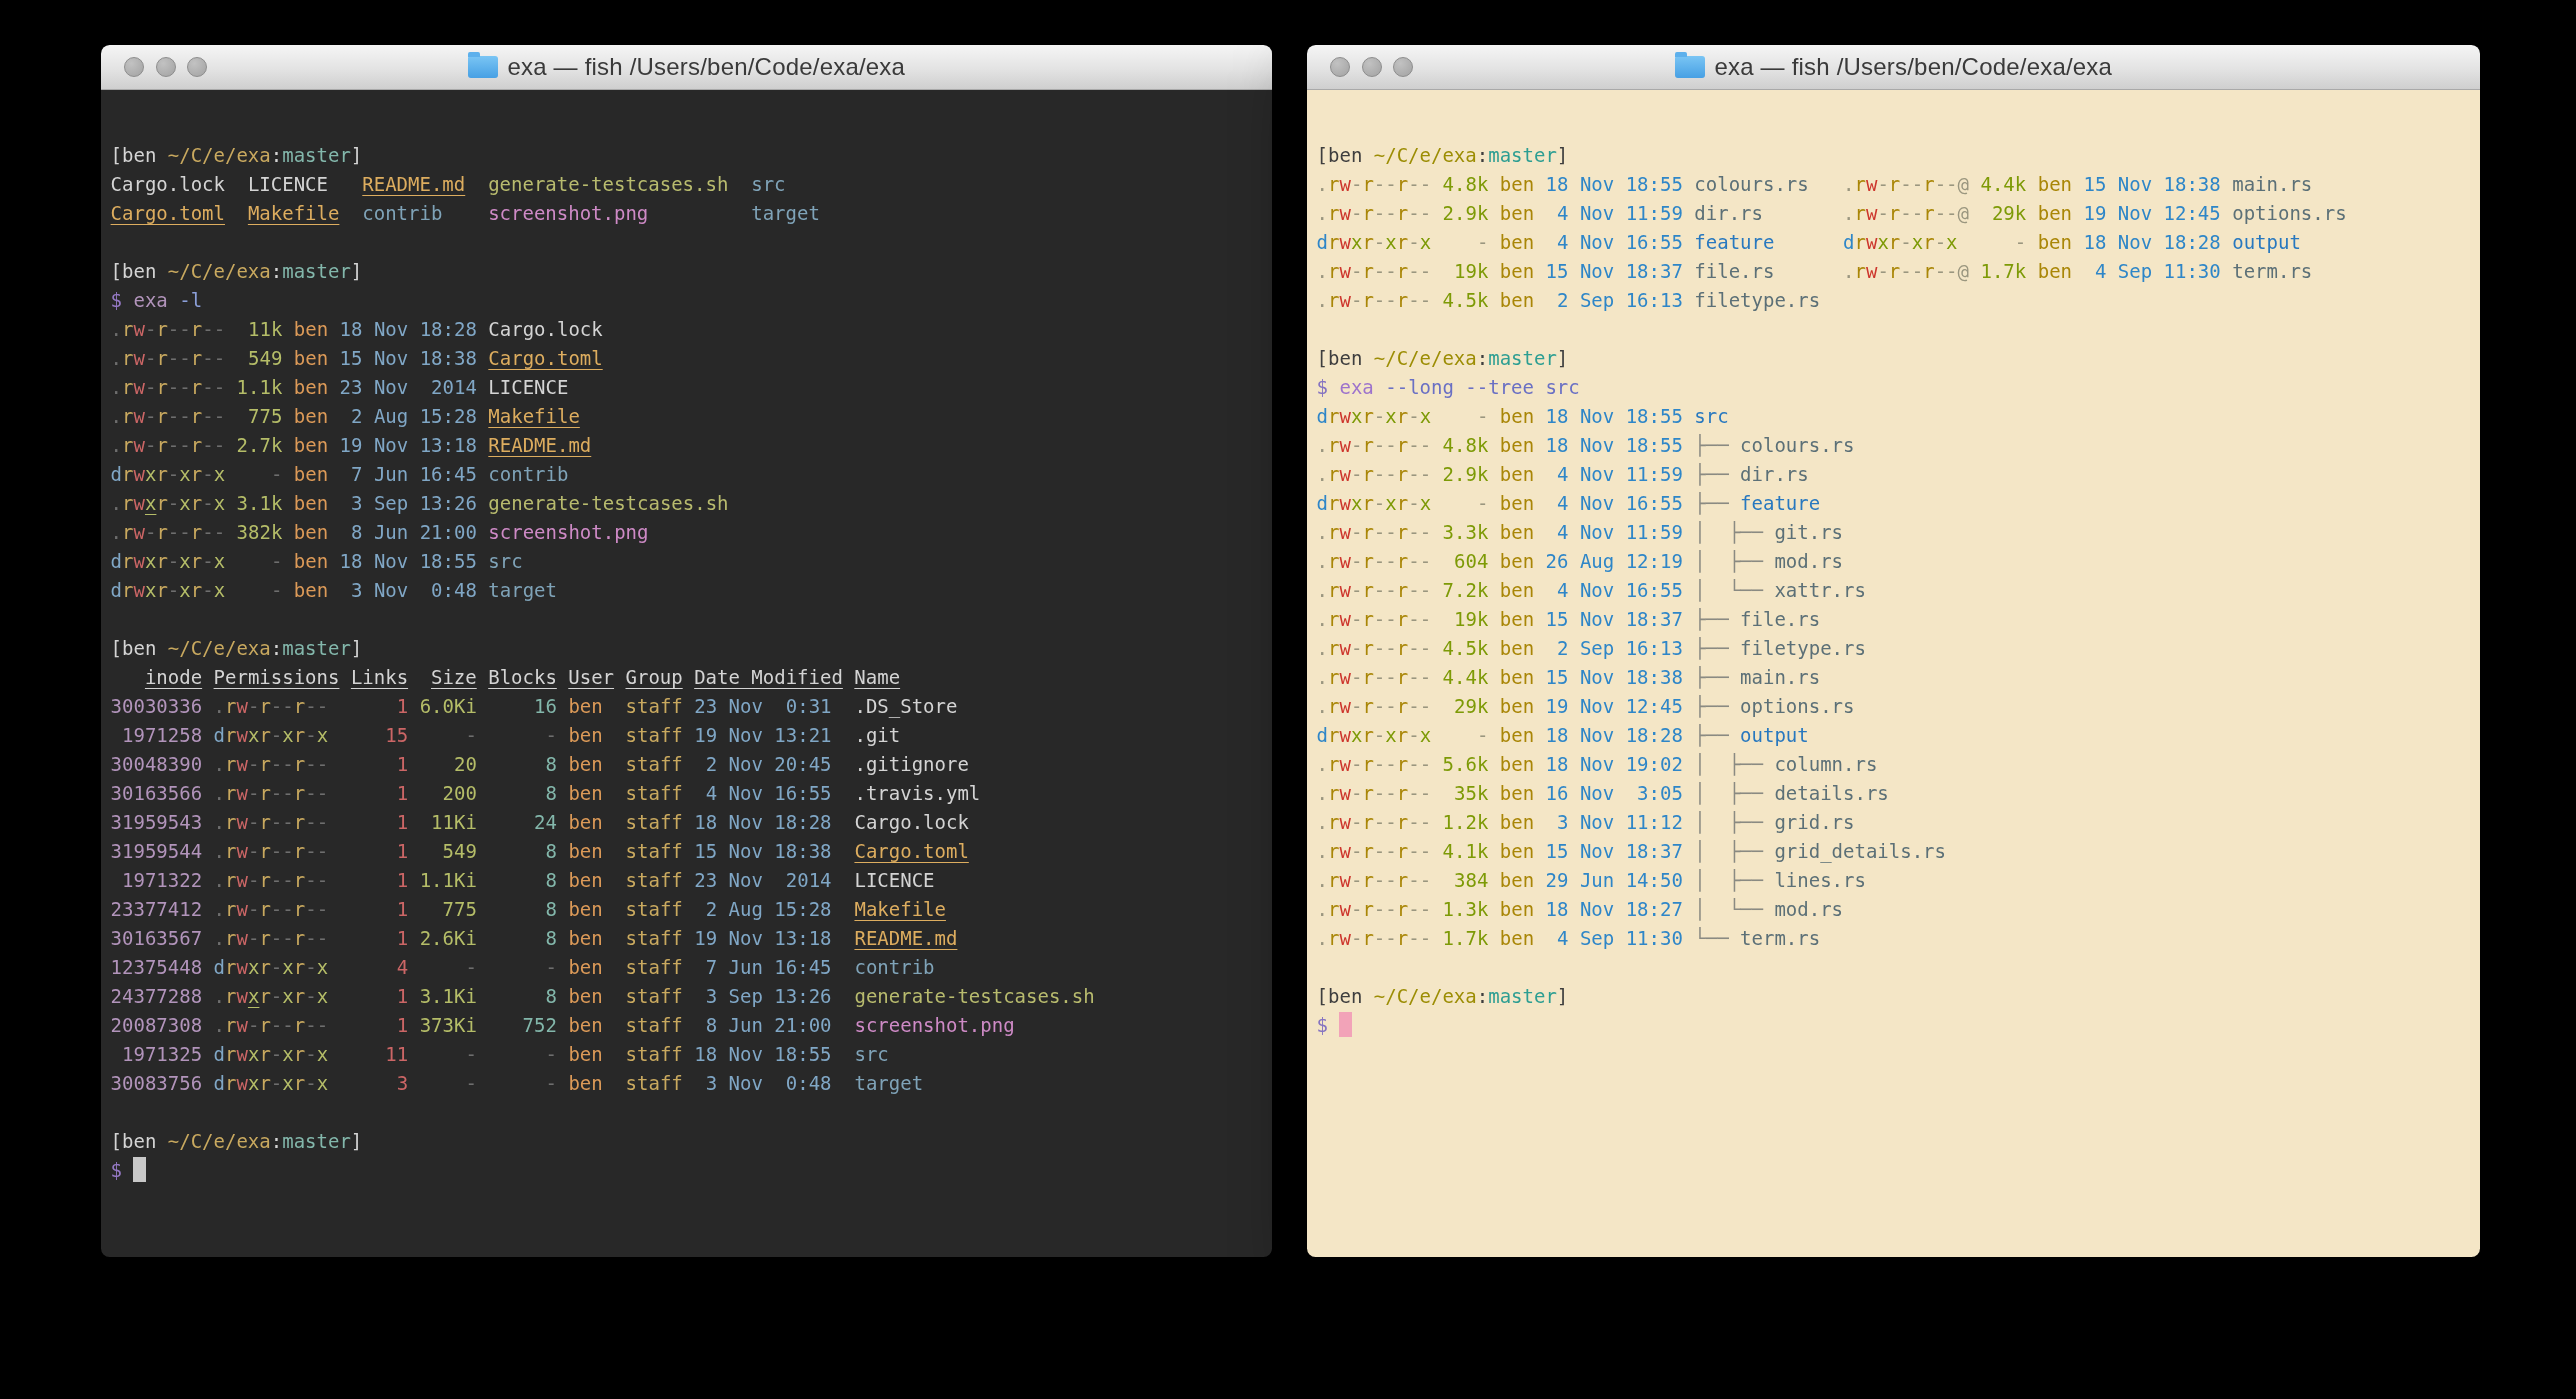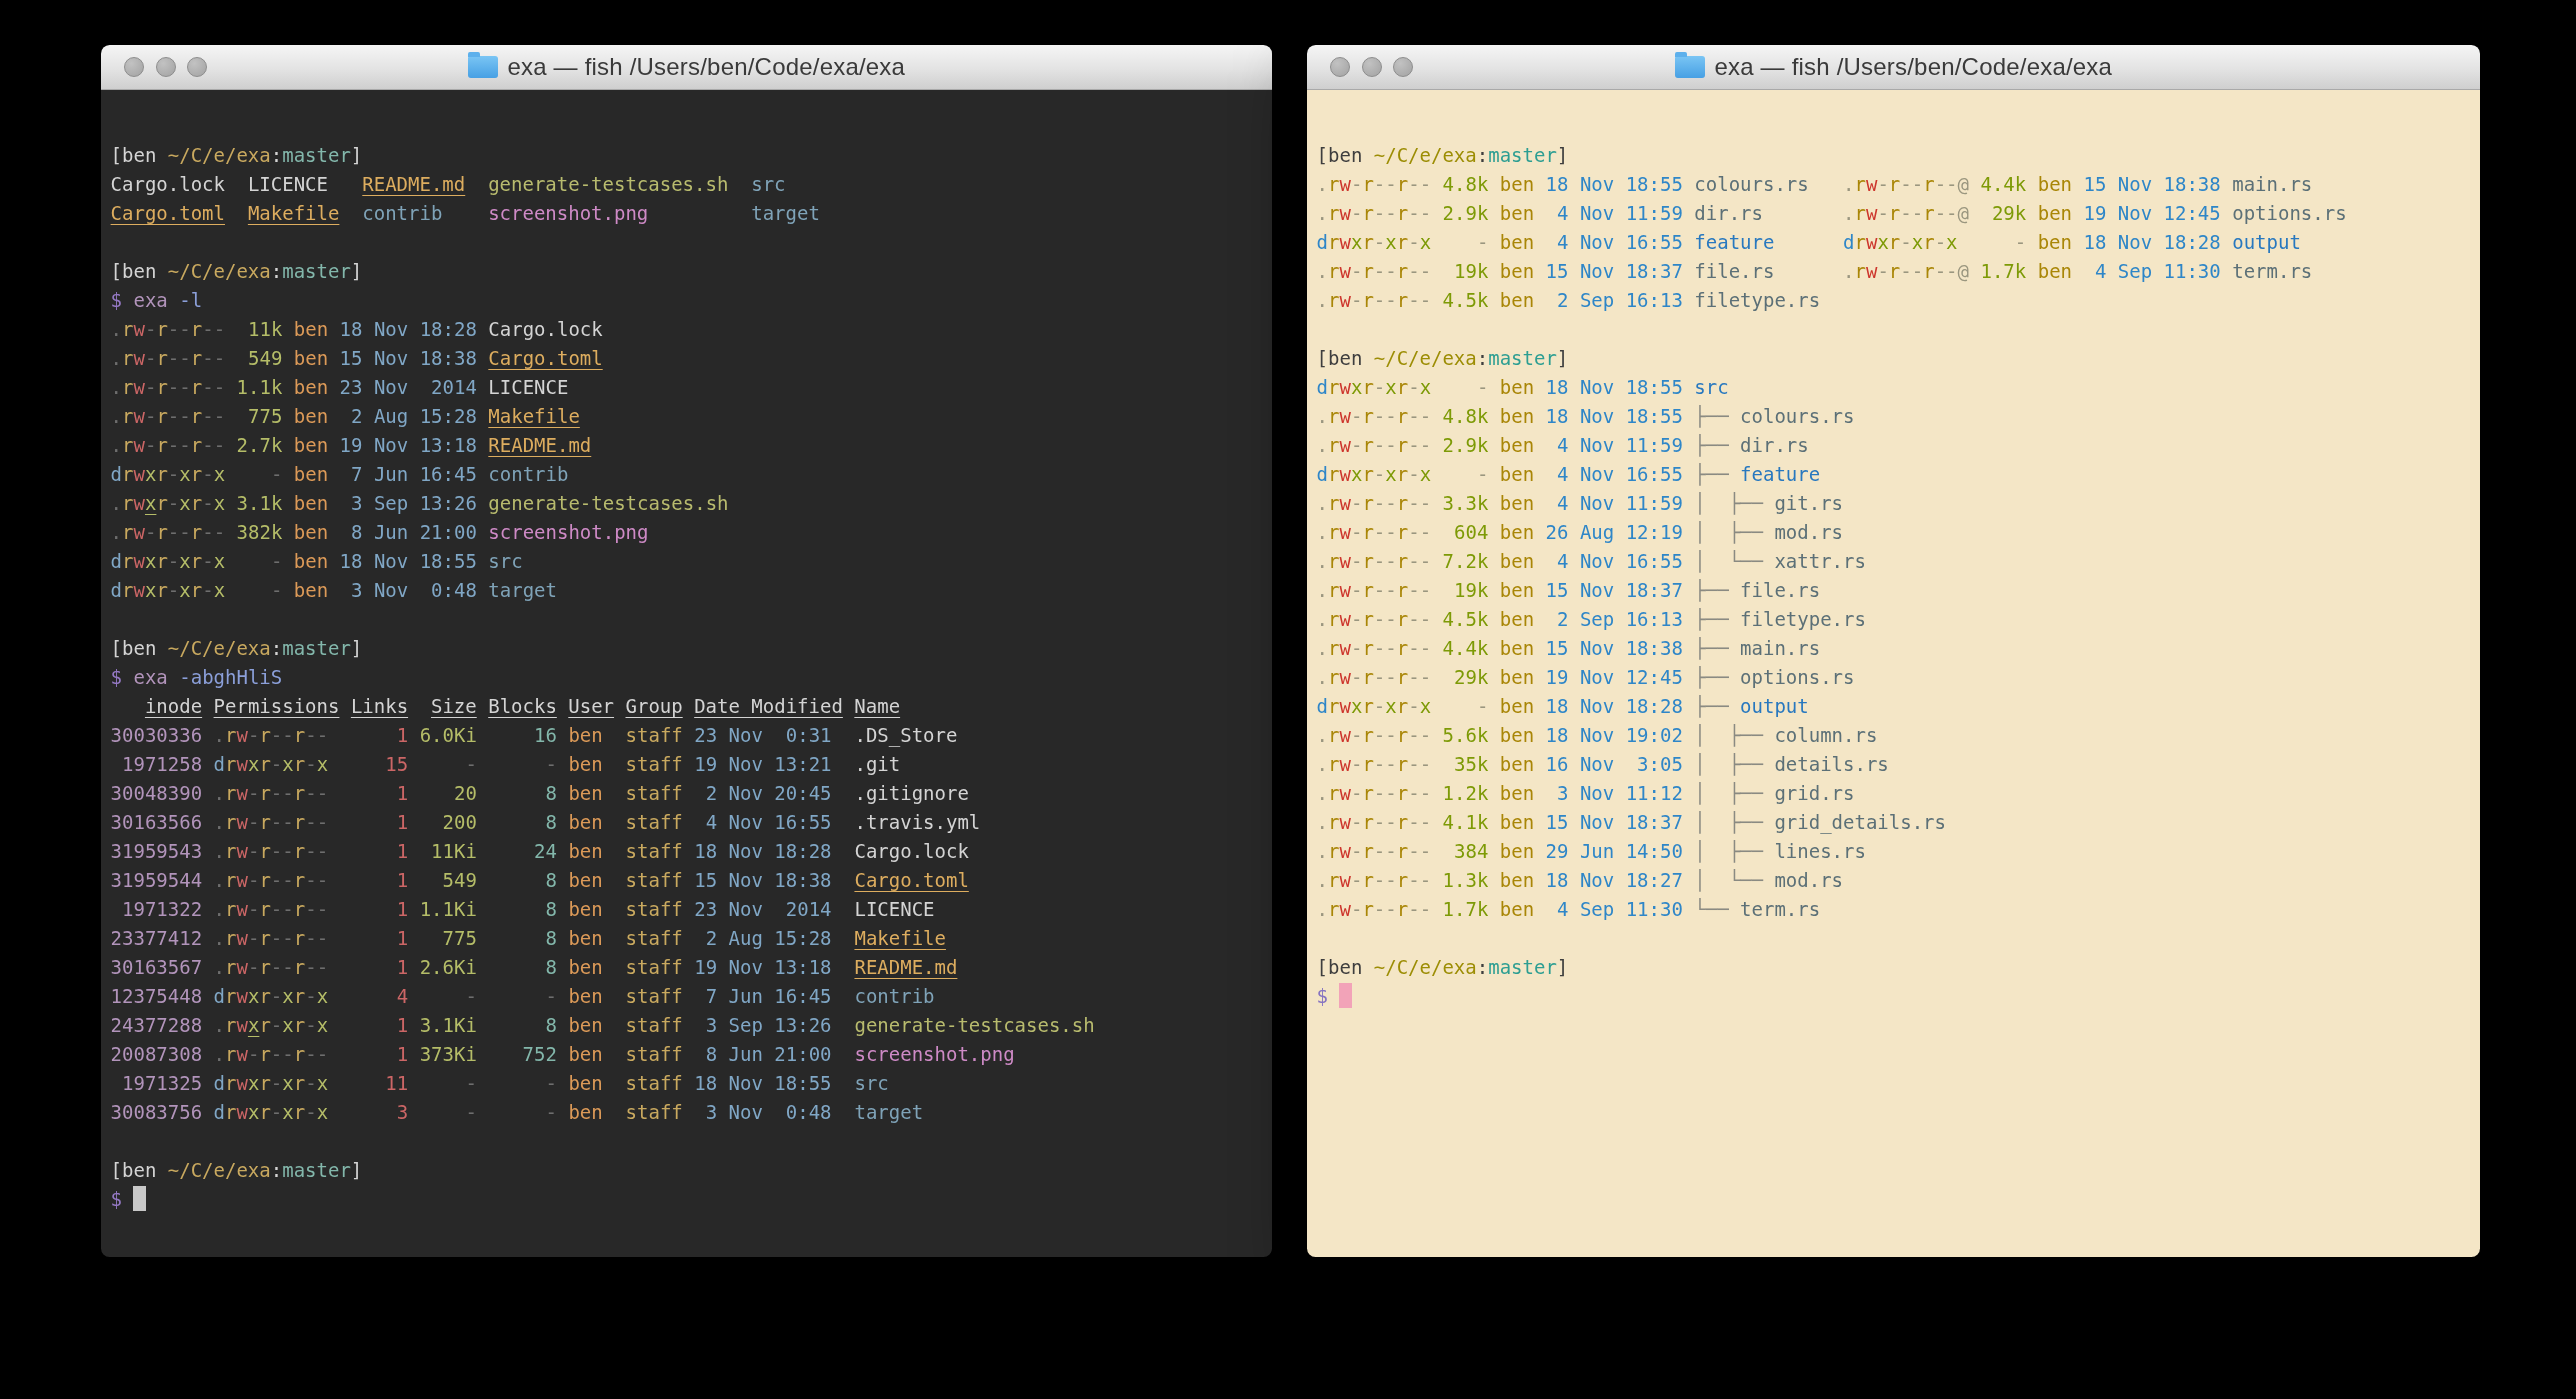--- a/index.html
+++ b/index.html
@@ -91,21 +91,20 @@
       <div class="tline"><span style="color: rgb(110, 110, 110);">.</span><span style="color: rgb(201, 169, 95);">r</span><span style="color: rgb(204, 102, 102);">w</span><span style="color: rgb(110, 110, 110);">-</span><span style="color: rgb(201, 169, 95);">r</span><span style="color: rgb(110, 110, 110);">-</span><span style="color: rgb(110, 110, 110);">-</span><span style="color: rgb(201, 169, 95);">r</span><span style="color: rgb(110, 110, 110);">-</span><span style="color: rgb(110, 110, 110);">-</span><span style="color: rgb(212, 212, 212);"> </span><span style="color: rgb(181, 189, 104);">1.1k</span><span style="color: rgb(212, 212, 212);"> </span><span style="color: rgb(220, 154, 88);">ben</span><span style="color: rgb(212, 212, 212);"> </span><span style="color: rgb(128, 167, 198);">23 Nov  2014</span><span style="color: rgb(212, 212, 212);"> </span><span style="color: rgb(212, 212, 212);">LICENCE</span></div>
       <div class="tline"><span style="color: rgb(110, 110, 110);">.</span><span style="color: rgb(201, 169, 95);">r</span><span style="color: rgb(204, 102, 102);">w</span><span style="color: rgb(110, 110, 110);">-</span><span style="color: rgb(201, 169, 95);">r</span><span style="color: rgb(110, 110, 110);">-</span><span style="color: rgb(110, 110, 110);">-</span><span style="color: rgb(201, 169, 95);">r</span><span style="color: rgb(110, 110, 110);">-</span><span style="color: rgb(110, 110, 110);">-</span><span style="color: rgb(212, 212, 212);"> </span><span style="color: rgb(181, 189, 104);"> 775</span><span style="color: rgb(212, 212, 212);"> </span><span style="color: rgb(220, 154, 88);">ben</span><span style="color: rgb(212, 212, 212);"> </span><span style="color: rgb(128, 167, 198);"> 2 Aug 15:28</span><span style="color: rgb(212, 212, 212);"> </span><span style="color: rgb(221, 173, 95); text-decoration: underline;">Makefile</span></div>
       <div class="tline"><span style="color: rgb(110, 110, 110);">.</span><span style="color: rgb(201, 169, 95);">r</span><span style="color: rgb(204, 102, 102);">w</span><span style="color: rgb(110, 110, 110);">-</span><span style="color: rgb(201, 169, 95);">r</span><span style="color: rgb(110, 110, 110);">-</span><span style="color: rgb(110, 110, 110);">-</span><span style="color: rgb(201, 169, 95);">r</span><span style="color: rgb(110, 110, 110);">-</span><span style="color: rgb(110, 110, 110);">-</span><span style="color: rgb(212, 212, 212);"> </span><span style="color: rgb(181, 189, 104);">2.7k</span><span style="color: rgb(212, 212, 212);"> </span><span style="color: rgb(220, 154, 88);">ben</span><span style="color: rgb(212, 212, 212);"> </span><span style="color: rgb(128, 167, 198);">19 Nov 13:18</span><span style="color: rgb(212, 212, 212);"> </span><span style="color: rgb(221, 173, 95); text-decoration: underline;">README.md</span></div>
       <div class="tline"><span style="color: rgb(128, 167, 198);">d</span><span style="color: rgb(201, 169, 95);">r</span><span style="color: rgb(204, 102, 102);">w</span><span style="color: rgb(181, 189, 104);">x</span><span style="color: rgb(201, 169, 95);">r</span><span style="color: rgb(110, 110, 110);">-</span><span style="color: rgb(181, 189, 104);">x</span><span style="color: rgb(201, 169, 95);">r</span><span style="color: rgb(110, 110, 110);">-</span><span style="color: rgb(181, 189, 104);">x</span><span style="color: rgb(212, 212, 212);"> </span><span style="color: rgb(110, 110, 110);">   -</span><span style="color: rgb(212, 212, 212);"> </span><span style="color: rgb(220, 154, 88);">ben</span><span style="color: rgb(212, 212, 212);"> </span><span style="color: rgb(128, 167, 198);"> 7 Jun 16:45</span><span style="color: rgb(212, 212, 212);"> </span><span style="color: rgb(127, 163, 184);">contrib</span></div>
       <div class="tline"><span style="color: rgb(110, 110, 110);">.</span><span style="color: rgb(201, 169, 95);">r</span><span style="color: rgb(204, 102, 102);">w</span><span style="color: rgb(181, 189, 104); text-decoration: underline;">x</span><span style="color: rgb(201, 169, 95);">r</span><span style="color: rgb(110, 110, 110);">-</span><span style="color: rgb(181, 189, 104);">x</span><span style="color: rgb(201, 169, 95);">r</span><span style="color: rgb(110, 110, 110);">-</span><span style="color: rgb(181, 189, 104);">x</span><span style="color: rgb(212, 212, 212);"> </span><span style="color: rgb(181, 189, 104);">3.1k</span><span style="color: rgb(212, 212, 212);"> </span><span style="color: rgb(220, 154, 88);">ben</span><span style="color: rgb(212, 212, 212);"> </span><span style="color: rgb(128, 167, 198);"> 3 Sep 13:26</span><span style="color: rgb(212, 212, 212);"> </span><span style="color: rgb(184, 187, 110);">generate-testcases.sh</span></div>
       <div class="tline"><span style="color: rgb(110, 110, 110);">.</span><span style="color: rgb(201, 169, 95);">r</span><span style="color: rgb(204, 102, 102);">w</span><span style="color: rgb(110, 110, 110);">-</span><span style="color: rgb(201, 169, 95);">r</span><span style="color: rgb(110, 110, 110);">-</span><span style="color: rgb(110, 110, 110);">-</span><span style="color: rgb(201, 169, 95);">r</span><span style="color: rgb(110, 110, 110);">-</span><span style="color: rgb(110, 110, 110);">-</span><span style="color: rgb(212, 212, 212);"> </span><span style="color: rgb(181, 189, 104);">382k</span><span style="color: rgb(212, 212, 212);"> </span><span style="color: rgb(220, 154, 88);">ben</span><span style="color: rgb(212, 212, 212);"> </span><span style="color: rgb(128, 167, 198);"> 8 Jun 21:00</span><span style="color: rgb(212, 212, 212);"> </span><span style="color: rgb(206, 138, 198);">screenshot.png</span></div>
       <div class="tline"><span style="color: rgb(128, 167, 198);">d</span><span style="color: rgb(201, 169, 95);">r</span><span style="color: rgb(204, 102, 102);">w</span><span style="color: rgb(181, 189, 104);">x</span><span style="color: rgb(201, 169, 95);">r</span><span style="color: rgb(110, 110, 110);">-</span><span style="color: rgb(181, 189, 104);">x</span><span style="color: rgb(201, 169, 95);">r</span><span style="color: rgb(110, 110, 110);">-</span><span style="color: rgb(181, 189, 104);">x</span><span style="color: rgb(212, 212, 212);"> </span><span style="color: rgb(110, 110, 110);">   -</span><span style="color: rgb(212, 212, 212);"> </span><span style="color: rgb(220, 154, 88);">ben</span><span style="color: rgb(212, 212, 212);"> </span><span style="color: rgb(128, 167, 198);">18 Nov 18:55</span><span style="color: rgb(212, 212, 212);"> </span><span style="color: rgb(127, 163, 184);">src</span></div>
       <div class="tline"><span style="color: rgb(128, 167, 198);">d</span><span style="color: rgb(201, 169, 95);">r</span><span style="color: rgb(204, 102, 102);">w</span><span style="color: rgb(181, 189, 104);">x</span><span style="color: rgb(201, 169, 95);">r</span><span style="color: rgb(110, 110, 110);">-</span><span style="color: rgb(181, 189, 104);">x</span><span style="color: rgb(201, 169, 95);">r</span><span style="color: rgb(110, 110, 110);">-</span><span style="color: rgb(181, 189, 104);">x</span><span style="color: rgb(212, 212, 212);"> </span><span style="color: rgb(110, 110, 110);">   -</span><span style="color: rgb(212, 212, 212);"> </span><span style="color: rgb(220, 154, 88);">ben</span><span style="color: rgb(212, 212, 212);"> </span><span style="color: rgb(128, 167, 198);"> 3 Nov  0:48</span><span style="color: rgb(212, 212, 212);"> </span><span style="color: rgb(127, 163, 184);">target</span></div>
       <div class="tline"><span style="color: rgb(212, 212, 212);"> </span></div>
       <div class="tline"><span style="color: rgb(212, 212, 212);">[ben </span><span style="color: rgb(201, 169, 95);">~/C/e/exa</span><span style="color: rgb(212, 212, 212);">:</span><span style="color: rgb(131, 183, 171);">master</span><span style="color: rgb(212, 212, 212);">]</span></div>
-      <div class="tline"><span style="color: rgb(149, 121, 197);">$ </span><span style="color: rgb(178, 148, 187);">exa</span><span style="color: rgb(139, 159, 217);"> -abghHliS</span></div>
       <div class="tline"><span style="color: rgb(212, 212, 212);">   </span><span style="color: rgb(212, 212, 212); text-decoration: underline;">inode</span><span style="color: rgb(212, 212, 212);"> </span><span style="color: rgb(212, 212, 212); text-decoration: underline;">Permissions</span><span style="color: rgb(212, 212, 212);"> </span><span style="color: rgb(212, 212, 212); text-decoration: underline;">Links</span><span style="color: rgb(212, 212, 212);">  </span><span style="color: rgb(212, 212, 212); text-decoration: underline;">Size</span><span style="color: rgb(212, 212, 212);"> </span><span style="color: rgb(212, 212, 212); text-decoration: underline;">Blocks</span><span style="color: rgb(212, 212, 212);"> </span><span style="color: rgb(212, 212, 212); text-decoration: underline;">User</span><span style="color: rgb(212, 212, 212);"> </span><span style="color: rgb(212, 212, 212); text-decoration: underline;">Group</span><span style="color: rgb(212, 212, 212);"> </span><span style="color: rgb(212, 212, 212); text-decoration: underline;">Date Modified</span><span style="color: rgb(212, 212, 212);"> </span><span style="color: rgb(212, 212, 212); text-decoration: underline;">Name</span></div>
       <div class="tline"><span style="color: rgb(178, 148, 187);">30030336</span><span style="color: rgb(212, 212, 212);"> </span><span style="color: rgb(110, 110, 110);">.</span><span style="color: rgb(201, 169, 95);">r</span><span style="color: rgb(204, 102, 102);">w</span><span style="color: rgb(110, 110, 110);">-</span><span style="color: rgb(201, 169, 95);">r</span><span style="color: rgb(110, 110, 110);">-</span><span style="color: rgb(110, 110, 110);">-</span><span style="color: rgb(201, 169, 95);">r</span><span style="color: rgb(110, 110, 110);">-</span><span style="color: rgb(110, 110, 110);">-</span><span style="color: rgb(212, 212, 212);">  </span><span style="color: rgb(204, 102, 102);">    1</span><span style="color: rgb(212, 212, 212);"> </span><span style="color: rgb(181, 189, 104);">6.0Ki</span><span style="color: rgb(212, 212, 212);"> </span><span style="color: rgb(131, 183, 171);">    16</span><span style="color: rgb(212, 212, 212);"> </span><span style="color: rgb(220, 154, 88);">ben</span><span style="color: rgb(212, 212, 212);">  </span><span style="color: rgb(201, 169, 95);">staff</span><span style="color: rgb(212, 212, 212);"> </span><span style="color: rgb(128, 167, 198);">23 Nov  0:31</span><span style="color: rgb(212, 212, 212);">  </span><span style="color: rgb(212, 212, 212);">.DS_Store</span></div>
       <div class="tline"><span style="color: rgb(178, 148, 187);"> 1971258</span><span style="color: rgb(212, 212, 212);"> </span><span style="color: rgb(128, 167, 198);">d</span><span style="color: rgb(201, 169, 95);">r</span><span style="color: rgb(204, 102, 102);">w</span><span style="color: rgb(181, 189, 104);">x</span><span style="color: rgb(201, 169, 95);">r</span><span style="color: rgb(110, 110, 110);">-</span><span style="color: rgb(181, 189, 104);">x</span><span style="color: rgb(201, 169, 95);">r</span><span style="color: rgb(110, 110, 110);">-</span><span style="color: rgb(181, 189, 104);">x</span><span style="color: rgb(212, 212, 212);">  </span><span style="color: rgb(204, 102, 102);">   15</span><span style="color: rgb(212, 212, 212);"> </span><span style="color: rgb(110, 110, 110);">    -</span><span style="color: rgb(212, 212, 212);"> </span><span style="color: rgb(110, 110, 110);">     -</span><span style="color: rgb(212, 212, 212);"> </span><span style="color: rgb(220, 154, 88);">ben</span><span style="color: rgb(212, 212, 212);">  </span><span style="color: rgb(201, 169, 95);">staff</span><span style="color: rgb(212, 212, 212);"> </span><span style="color: rgb(128, 167, 198);">19 Nov 13:21</span><span style="color: rgb(212, 212, 212);">  </span><span style="color: rgb(212, 212, 212);">.git</span></div>
       <div class="tline"><span style="color: rgb(178, 148, 187);">30048390</span><span style="color: rgb(212, 212, 212);"> </span><span style="color: rgb(110, 110, 110);">.</span><span style="color: rgb(201, 169, 95);">r</span><span style="color: rgb(204, 102, 102);">w</span><span style="color: rgb(110, 110, 110);">-</span><span style="color: rgb(201, 169, 95);">r</span><span style="color: rgb(110, 110, 110);">-</span><span style="color: rgb(110, 110, 110);">-</span><span style="color: rgb(201, 169, 95);">r</span><span style="color: rgb(110, 110, 110);">-</span><span style="color: rgb(110, 110, 110);">-</span><span style="color: rgb(212, 212, 212);">  </span><span style="color: rgb(204, 102, 102);">    1</span><span style="color: rgb(212, 212, 212);"> </span><span style="color: rgb(181, 189, 104);">   20</span><span style="color: rgb(212, 212, 212);"> </span><span style="color: rgb(131, 183, 171);">     8</span><span style="color: rgb(212, 212, 212);"> </span><span style="color: rgb(220, 154, 88);">ben</span><span style="color: rgb(212, 212, 212);">  </span><span style="color: rgb(201, 169, 95);">staff</span><span style="color: rgb(212, 212, 212);"> </span><span style="color: rgb(128, 167, 198);"> 2 Nov 20:45</span><span style="color: rgb(212, 212, 212);">  </span><span style="color: rgb(212, 212, 212);">.gitignore</span></div>
       <div class="tline"><span style="color: rgb(178, 148, 187);">30163566</span><span style="color: rgb(212, 212, 212);"> </span><span style="color: rgb(110, 110, 110);">.</span><span style="color: rgb(201, 169, 95);">r</span><span style="color: rgb(204, 102, 102);">w</span><span style="color: rgb(110, 110, 110);">-</span><span style="color: rgb(201, 169, 95);">r</span><span style="color: rgb(110, 110, 110);">-</span><span style="color: rgb(110, 110, 110);">-</span><span style="color: rgb(201, 169, 95);">r</span><span style="color: rgb(110, 110, 110);">-</span><span style="color: rgb(110, 110, 110);">-</span><span style="color: rgb(212, 212, 212);">  </span><span style="color: rgb(204, 102, 102);">    1</span><span style="color: rgb(212, 212, 212);"> </span><span style="color: rgb(181, 189, 104);">  200</span><span style="color: rgb(212, 212, 212);"> </span><span style="color: rgb(131, 183, 171);">     8</span><span style="color: rgb(212, 212, 212);"> </span><span style="color: rgb(220, 154, 88);">ben</span><span style="color: rgb(212, 212, 212);">  </span><span style="color: rgb(201, 169, 95);">staff</span><span style="color: rgb(212, 212, 212);"> </span><span style="color: rgb(128, 167, 198);"> 4 Nov 16:55</span><span style="color: rgb(212, 212, 212);">  </span><span style="color: rgb(212, 212, 212);">.travis.yml</span></div>
       <div class="tline"><span style="color: rgb(178, 148, 187);">31959543</span><span style="color: rgb(212, 212, 212);"> </span><span style="color: rgb(110, 110, 110);">.</span><span style="color: rgb(201, 169, 95);">r</span><span style="color: rgb(204, 102, 102);">w</span><span style="color: rgb(110, 110, 110);">-</span><span style="color: rgb(201, 169, 95);">r</span><span style="color: rgb(110, 110, 110);">-</span><span style="color: rgb(110, 110, 110);">-</span><span style="color: rgb(201, 169, 95);">r</span><span style="color: rgb(110, 110, 110);">-</span><span style="color: rgb(110, 110, 110);">-</span><span style="color: rgb(212, 212, 212);">  </span><span style="color: rgb(204, 102, 102);">    1</span><span style="color: rgb(212, 212, 212);"> </span><span style="color: rgb(181, 189, 104);"> 11Ki</span><span style="color: rgb(212, 212, 212);"> </span><span style="color: rgb(131, 183, 171);">    24</span><span style="color: rgb(212, 212, 212);"> </span><span style="color: rgb(220, 154, 88);">ben</span><span style="color: rgb(212, 212, 212);">  </span><span style="color: rgb(201, 169, 95);">staff</span><span style="color: rgb(212, 212, 212);"> </span><span style="color: rgb(128, 167, 198);">18 Nov 18:28</span><span style="color: rgb(212, 212, 212);">  </span><span style="color: rgb(212, 212, 212);">Cargo.lock</span></div>
       <div class="tline"><span style="color: rgb(178, 148, 187);">31959544</span><span style="color: rgb(212, 212, 212);"> </span><span style="color: rgb(110, 110, 110);">.</span><span style="color: rgb(201, 169, 95);">r</span><span style="color: rgb(204, 102, 102);">w</span><span style="color: rgb(110, 110, 110);">-</span><span style="color: rgb(201, 169, 95);">r</span><span style="color: rgb(110, 110, 110);">-</span><span style="color: rgb(110, 110, 110);">-</span><span style="color: rgb(201, 169, 95);">r</span><span style="color: rgb(110, 110, 110);">-</span><span style="color: rgb(110, 110, 110);">-</span><span style="color: rgb(212, 212, 212);">  </span><span style="color: rgb(204, 102, 102);">    1</span><span style="color: rgb(212, 212, 212);"> </span><span style="color: rgb(181, 189, 104);">  549</span><span style="color: rgb(212, 212, 212);"> </span><span style="color: rgb(131, 183, 171);">     8</span><span style="color: rgb(212, 212, 212);"> </span><span style="color: rgb(220, 154, 88);">ben</span><span style="color: rgb(212, 212, 212);">  </span><span style="color: rgb(201, 169, 95);">staff</span><span style="color: rgb(212, 212, 212);"> </span><span style="color: rgb(128, 167, 198);">15 Nov 18:38</span><span style="color: rgb(212, 212, 212);">  </span><span style="color: rgb(221, 173, 95); text-decoration: underline;">Cargo.toml</span></div>
       <div class="tline"><span style="color: rgb(178, 148, 187);"> 1971322</span><span style="color: rgb(212, 212, 212);"> </span><span style="color: rgb(110, 110, 110);">.</span><span style="color: rgb(201, 169, 95);">r</span><span style="color: rgb(204, 102, 102);">w</span><span style="color: rgb(110, 110, 110);">-</span><span style="color: rgb(201, 169, 95);">r</span><span style="color: rgb(110, 110, 110);">-</span><span style="color: rgb(110, 110, 110);">-</span><span style="color: rgb(201, 169, 95);">r</span><span style="color: rgb(110, 110, 110);">-</span><span style="color: rgb(110, 110, 110);">-</span><span style="color: rgb(212, 212, 212);">  </span><span style="color: rgb(204, 102, 102);">    1</span><span style="color: rgb(212, 212, 212);"> </span><span style="color: rgb(181, 189, 104);">1.1Ki</span><span style="color: rgb(212, 212, 212);"> </span><span style="color: rgb(131, 183, 171);">     8</span><span style="color: rgb(212, 212, 212);"> </span><span style="color: rgb(220, 154, 88);">ben</span><span style="color: rgb(212, 212, 212);">  </span><span style="color: rgb(201, 169, 95);">staff</span><span style="color: rgb(212, 212, 212);"> </span><span style="color: rgb(128, 167, 198);">23 Nov  2014</span><span style="color: rgb(212, 212, 212);">  </span><span style="color: rgb(212, 212, 212);">LICENCE</span></div>
       <div class="tline"><span style="color: rgb(178, 148, 187);">23377412</span><span style="color: rgb(212, 212, 212);"> </span><span style="color: rgb(110, 110, 110);">.</span><span style="color: rgb(201, 169, 95);">r</span><span style="color: rgb(204, 102, 102);">w</span><span style="color: rgb(110, 110, 110);">-</span><span style="color: rgb(201, 169, 95);">r</span><span style="color: rgb(110, 110, 110);">-</span><span style="color: rgb(110, 110, 110);">-</span><span style="color: rgb(201, 169, 95);">r</span><span style="color: rgb(110, 110, 110);">-</span><span style="color: rgb(110, 110, 110);">-</span><span style="color: rgb(212, 212, 212);">  </span><span style="color: rgb(204, 102, 102);">    1</span><span style="color: rgb(212, 212, 212);"> </span><span style="color: rgb(181, 189, 104);">  775</span><span style="color: rgb(212, 212, 212);"> </span><span style="color: rgb(131, 183, 171);">     8</span><span style="color: rgb(212, 212, 212);"> </span><span style="color: rgb(220, 154, 88);">ben</span><span style="color: rgb(212, 212, 212);">  </span><span style="color: rgb(201, 169, 95);">staff</span><span style="color: rgb(212, 212, 212);"> </span><span style="color: rgb(128, 167, 198);"> 2 Aug 15:28</span><span style="color: rgb(212, 212, 212);">  </span><span style="color: rgb(221, 173, 95); text-decoration: underline;">Makefile</span></div>
       <div class="tline"><span style="color: rgb(178, 148, 187);">30163567</span><span style="color: rgb(212, 212, 212);"> </span><span style="color: rgb(110, 110, 110);">.</span><span style="color: rgb(201, 169, 95);">r</span><span style="color: rgb(204, 102, 102);">w</span><span style="color: rgb(110, 110, 110);">-</span><span style="color: rgb(201, 169, 95);">r</span><span style="color: rgb(110, 110, 110);">-</span><span style="color: rgb(110, 110, 110);">-</span><span style="color: rgb(201, 169, 95);">r</span><span style="color: rgb(110, 110, 110);">-</span><span style="color: rgb(110, 110, 110);">-</span><span style="color: rgb(212, 212, 212);">  </span><span style="color: rgb(204, 102, 102);">    1</span><span style="color: rgb(212, 212, 212);"> </span><span style="color: rgb(181, 189, 104);">2.6Ki</span><span style="color: rgb(212, 212, 212);"> </span><span style="color: rgb(131, 183, 171);">     8</span><span style="color: rgb(212, 212, 212);"> </span><span style="color: rgb(220, 154, 88);">ben</span><span style="color: rgb(212, 212, 212);">  </span><span style="color: rgb(201, 169, 95);">staff</span><span style="color: rgb(212, 212, 212);"> </span><span style="color: rgb(128, 167, 198);">19 Nov 13:18</span><span style="color: rgb(212, 212, 212);">  </span><span style="color: rgb(221, 173, 95); text-decoration: underline;">README.md</span></div>
@@ -134,20 +133,21 @@
   </div>
   <div class="term" style="background: rgb(244, 230, 198); color: rgb(62, 62, 62);">
       <div class="tline"><span style="color: rgb(62, 62, 62);">[ben </span><span style="color: rgb(156, 141, 4);">~/C/e/exa</span><span style="color: rgb(62, 62, 62);">:</span><span style="color: rgb(45, 158, 146);">master</span><span style="color: rgb(62, 62, 62);">]</span></div>
       <div class="tline"><span style="color: rgb(154, 150, 127);">.</span><span style="color: rgb(169, 134, 7);">r</span><span style="color: rgb(205, 53, 44);">w</span><span style="color: rgb(154, 150, 127);">-</span><span style="color: rgb(169, 134, 7);">r</span><span style="color: rgb(154, 150, 127);">-</span><span style="color: rgb(154, 150, 127);">-</span><span style="color: rgb(169, 134, 7);">r</span><span style="color: rgb(154, 150, 127);">-</span><span style="color: rgb(154, 150, 127);">-</span><span style="color: rgb(62, 62, 62);"> </span><span style="color: rgb(125, 154, 6);">4.8k</span><span style="color: rgb(62, 62, 62);"> </span><span style="color: rgb(169, 134, 7);">ben</span><span style="color: rgb(62, 62, 62);"> </span><span style="color: rgb(46, 134, 200);">18 Nov 18:55</span><span style="color: rgb(62, 62, 62);"> </span><span style="color: rgb(92, 112, 119);">colours.rs</span><span style="color: rgb(62, 62, 62);">   </span><span style="color: rgb(154, 150, 127);">.</span><span style="color: rgb(169, 134, 7);">r</span><span style="color: rgb(205, 53, 44);">w</span><span style="color: rgb(154, 150, 127);">-</span><span style="color: rgb(169, 134, 7);">r</span><span style="color: rgb(154, 150, 127);">-</span><span style="color: rgb(154, 150, 127);">-</span><span style="color: rgb(169, 134, 7);">r</span><span style="color: rgb(154, 150, 127);">-</span><span style="color: rgb(154, 150, 127);">-</span><span style="color: rgb(154, 150, 127);">@</span><span style="color: rgb(62, 62, 62);"> </span><span style="color: rgb(125, 154, 6);">4.4k</span><span style="color: rgb(62, 62, 62);"> </span><span style="color: rgb(169, 134, 7);">ben</span><span style="color: rgb(62, 62, 62);"> </span><span style="color: rgb(46, 134, 200);">15 Nov 18:38</span><span style="color: rgb(62, 62, 62);"> </span><span style="color: rgb(92, 112, 119);">main.rs</span></div>
       <div class="tline"><span style="color: rgb(154, 150, 127);">.</span><span style="color: rgb(169, 134, 7);">r</span><span style="color: rgb(205, 53, 44);">w</span><span style="color: rgb(154, 150, 127);">-</span><span style="color: rgb(169, 134, 7);">r</span><span style="color: rgb(154, 150, 127);">-</span><span style="color: rgb(154, 150, 127);">-</span><span style="color: rgb(169, 134, 7);">r</span><span style="color: rgb(154, 150, 127);">-</span><span style="color: rgb(154, 150, 127);">-</span><span style="color: rgb(62, 62, 62);"> </span><span style="color: rgb(125, 154, 6);">2.9k</span><span style="color: rgb(62, 62, 62);"> </span><span style="color: rgb(169, 134, 7);">ben</span><span style="color: rgb(62, 62, 62);"> </span><span style="color: rgb(46, 134, 200);"> 4 Nov 11:59</span><span style="color: rgb(62, 62, 62);"> </span><span style="color: rgb(92, 112, 119);">dir.rs</span><span style="color: rgb(62, 62, 62);">       </span><span style="color: rgb(154, 150, 127);">.</span><span style="color: rgb(169, 134, 7);">r</span><span style="color: rgb(205, 53, 44);">w</span><span style="color: rgb(154, 150, 127);">-</span><span style="color: rgb(169, 134, 7);">r</span><span style="color: rgb(154, 150, 127);">-</span><span style="color: rgb(154, 150, 127);">-</span><span style="color: rgb(169, 134, 7);">r</span><span style="color: rgb(154, 150, 127);">-</span><span style="color: rgb(154, 150, 127);">-</span><span style="color: rgb(154, 150, 127);">@</span><span style="color: rgb(62, 62, 62);"> </span><span style="color: rgb(125, 154, 6);"> 29k</span><span style="color: rgb(62, 62, 62);"> </span><span style="color: rgb(169, 134, 7);">ben</span><span style="color: rgb(62, 62, 62);"> </span><span style="color: rgb(46, 134, 200);">19 Nov 12:45</span><span style="color: rgb(62, 62, 62);"> </span><span style="color: rgb(92, 112, 119);">options.rs</span></div>
       <div class="tline"><span style="color: rgb(46, 134, 200);">d</span><span style="color: rgb(169, 134, 7);">r</span><span style="color: rgb(205, 53, 44);">w</span><span style="color: rgb(125, 154, 6);">x</span><span style="color: rgb(169, 134, 7);">r</span><span style="color: rgb(154, 150, 127);">-</span><span style="color: rgb(125, 154, 6);">x</span><span style="color: rgb(169, 134, 7);">r</span><span style="color: rgb(154, 150, 127);">-</span><span style="color: rgb(125, 154, 6);">x</span><span style="color: rgb(62, 62, 62);"> </span><span style="color: rgb(154, 150, 127);">   -</span><span style="color: rgb(62, 62, 62);"> </span><span style="color: rgb(169, 134, 7);">ben</span><span style="color: rgb(62, 62, 62);"> </span><span style="color: rgb(46, 134, 200);"> 4 Nov 16:55</span><span style="color: rgb(62, 62, 62);"> </span><span style="color: rgb(40, 120, 191);">feature</span><span style="color: rgb(62, 62, 62);">      </span><span style="color: rgb(46, 134, 200);">d</span><span style="color: rgb(169, 134, 7);">r</span><span style="color: rgb(205, 53, 44);">w</span><span style="color: rgb(125, 154, 6);">x</span><span style="color: rgb(169, 134, 7);">r</span><span style="color: rgb(154, 150, 127);">-</span><span style="color: rgb(125, 154, 6);">x</span><span style="color: rgb(169, 134, 7);">r</span><span style="color: rgb(154, 150, 127);">-</span><span style="color: rgb(125, 154, 6);">x</span><span style="color: rgb(62, 62, 62);">  </span><span style="color: rgb(154, 150, 127);">   -</span><span style="color: rgb(62, 62, 62);"> </span><span style="color: rgb(169, 134, 7);">ben</span><span style="color: rgb(62, 62, 62);"> </span><span style="color: rgb(46, 134, 200);">18 Nov 18:28</span><span style="color: rgb(62, 62, 62);"> </span><span style="color: rgb(40, 120, 191);">output</span></div>
       <div class="tline"><span style="color: rgb(154, 150, 127);">.</span><span style="color: rgb(169, 134, 7);">r</span><span style="color: rgb(205, 53, 44);">w</span><span style="color: rgb(154, 150, 127);">-</span><span style="color: rgb(169, 134, 7);">r</span><span style="color: rgb(154, 150, 127);">-</span><span style="color: rgb(154, 150, 127);">-</span><span style="color: rgb(169, 134, 7);">r</span><span style="color: rgb(154, 150, 127);">-</span><span style="color: rgb(154, 150, 127);">-</span><span style="color: rgb(62, 62, 62);"> </span><span style="color: rgb(125, 154, 6);"> 19k</span><span style="color: rgb(62, 62, 62);"> </span><span style="color: rgb(169, 134, 7);">ben</span><span style="color: rgb(62, 62, 62);"> </span><span style="color: rgb(46, 134, 200);">15 Nov 18:37</span><span style="color: rgb(62, 62, 62);"> </span><span style="color: rgb(92, 112, 119);">file.rs</span><span style="color: rgb(62, 62, 62);">      </span><span style="color: rgb(154, 150, 127);">.</span><span style="color: rgb(169, 134, 7);">r</span><span style="color: rgb(205, 53, 44);">w</span><span style="color: rgb(154, 150, 127);">-</span><span style="color: rgb(169, 134, 7);">r</span><span style="color: rgb(154, 150, 127);">-</span><span style="color: rgb(154, 150, 127);">-</span><span style="color: rgb(169, 134, 7);">r</span><span style="color: rgb(154, 150, 127);">-</span><span style="color: rgb(154, 150, 127);">-</span><span style="color: rgb(154, 150, 127);">@</span><span style="color: rgb(62, 62, 62);"> </span><span style="color: rgb(125, 154, 6);">1.7k</span><span style="color: rgb(62, 62, 62);"> </span><span style="color: rgb(169, 134, 7);">ben</span><span style="color: rgb(62, 62, 62);"> </span><span style="color: rgb(46, 134, 200);"> 4 Sep 11:30</span><span style="color: rgb(62, 62, 62);"> </span><span style="color: rgb(92, 112, 119);">term.rs</span></div>
       <div class="tline"><span style="color: rgb(154, 150, 127);">.</span><span style="color: rgb(169, 134, 7);">r</span><span style="color: rgb(205, 53, 44);">w</span><span style="color: rgb(154, 150, 127);">-</span><span style="color: rgb(169, 134, 7);">r</span><span style="color: rgb(154, 150, 127);">-</span><span style="color: rgb(154, 150, 127);">-</span><span style="color: rgb(169, 134, 7);">r</span><span style="color: rgb(154, 150, 127);">-</span><span style="color: rgb(154, 150, 127);">-</span><span style="color: rgb(62, 62, 62);"> </span><span style="color: rgb(125, 154, 6);">4.5k</span><span style="color: rgb(62, 62, 62);"> </span><span style="color: rgb(169, 134, 7);">ben</span><span style="color: rgb(62, 62, 62);"> </span><span style="color: rgb(46, 134, 200);"> 2 Sep 16:13</span><span style="color: rgb(62, 62, 62);"> </span><span style="color: rgb(92, 112, 119);">filetype.rs</span></div>
       <div class="tline"><span style="color: rgb(62, 62, 62);"> </span></div>
       <div class="tline"><span style="color: rgb(62, 62, 62);">[ben </span><span style="color: rgb(156, 141, 4);">~/C/e/exa</span><span style="color: rgb(62, 62, 62);">:</span><span style="color: rgb(45, 158, 146);">master</span><span style="color: rgb(62, 62, 62);">]</span></div>
+      <div class="tline"><span style="color: rgb(133, 115, 193);">$ </span><span style="color: rgb(157, 115, 204);">exa</span><span style="color: rgb(106, 112, 196);"> --long --tree</span><span style="color: rgb(62, 62, 62);"> </span><span style="color: rgb(106, 112, 196);">src</span></div>
       <div class="tline"><span style="color: rgb(46, 134, 200);">d</span><span style="color: rgb(169, 134, 7);">r</span><span style="color: rgb(205, 53, 44);">w</span><span style="color: rgb(125, 154, 6);">x</span><span style="color: rgb(169, 134, 7);">r</span><span style="color: rgb(154, 150, 127);">-</span><span style="color: rgb(125, 154, 6);">x</span><span style="color: rgb(169, 134, 7);">r</span><span style="color: rgb(154, 150, 127);">-</span><span style="color: rgb(125, 154, 6);">x</span><span style="color: rgb(62, 62, 62);"> </span><span style="color: rgb(154, 150, 127);">   -</span><span style="color: rgb(62, 62, 62);"> </span><span style="color: rgb(169, 134, 7);">ben</span><span style="color: rgb(62, 62, 62);"> </span><span style="color: rgb(46, 134, 200);">18 Nov 18:55</span><span style="color: rgb(62, 62, 62);"> </span><span style="color: rgb(40, 120, 191);">src</span></div>
       <div class="tline"><span style="color: rgb(154, 150, 127);">.</span><span style="color: rgb(169, 134, 7);">r</span><span style="color: rgb(205, 53, 44);">w</span><span style="color: rgb(154, 150, 127);">-</span><span style="color: rgb(169, 134, 7);">r</span><span style="color: rgb(154, 150, 127);">-</span><span style="color: rgb(154, 150, 127);">-</span><span style="color: rgb(169, 134, 7);">r</span><span style="color: rgb(154, 150, 127);">-</span><span style="color: rgb(154, 150, 127);">-</span><span style="color: rgb(62, 62, 62);"> </span><span style="color: rgb(125, 154, 6);">4.8k</span><span style="color: rgb(62, 62, 62);"> </span><span style="color: rgb(169, 134, 7);">ben</span><span style="color: rgb(62, 62, 62);"> </span><span style="color: rgb(46, 134, 200);">18 Nov 18:55</span><span style="color: rgb(62, 62, 62);"> </span><span style="color: rgb(138, 138, 130);">├── </span><span style="color: rgb(92, 112, 119);">colours.rs</span></div>
       <div class="tline"><span style="color: rgb(154, 150, 127);">.</span><span style="color: rgb(169, 134, 7);">r</span><span style="color: rgb(205, 53, 44);">w</span><span style="color: rgb(154, 150, 127);">-</span><span style="color: rgb(169, 134, 7);">r</span><span style="color: rgb(154, 150, 127);">-</span><span style="color: rgb(154, 150, 127);">-</span><span style="color: rgb(169, 134, 7);">r</span><span style="color: rgb(154, 150, 127);">-</span><span style="color: rgb(154, 150, 127);">-</span><span style="color: rgb(62, 62, 62);"> </span><span style="color: rgb(125, 154, 6);">2.9k</span><span style="color: rgb(62, 62, 62);"> </span><span style="color: rgb(169, 134, 7);">ben</span><span style="color: rgb(62, 62, 62);"> </span><span style="color: rgb(46, 134, 200);"> 4 Nov 11:59</span><span style="color: rgb(62, 62, 62);"> </span><span style="color: rgb(138, 138, 130);">├── </span><span style="color: rgb(92, 112, 119);">dir.rs</span></div>
       <div class="tline"><span style="color: rgb(46, 134, 200);">d</span><span style="color: rgb(169, 134, 7);">r</span><span style="color: rgb(205, 53, 44);">w</span><span style="color: rgb(125, 154, 6);">x</span><span style="color: rgb(169, 134, 7);">r</span><span style="color: rgb(154, 150, 127);">-</span><span style="color: rgb(125, 154, 6);">x</span><span style="color: rgb(169, 134, 7);">r</span><span style="color: rgb(154, 150, 127);">-</span><span style="color: rgb(125, 154, 6);">x</span><span style="color: rgb(62, 62, 62);"> </span><span style="color: rgb(154, 150, 127);">   -</span><span style="color: rgb(62, 62, 62);"> </span><span style="color: rgb(169, 134, 7);">ben</span><span style="color: rgb(62, 62, 62);"> </span><span style="color: rgb(46, 134, 200);"> 4 Nov 16:55</span><span style="color: rgb(62, 62, 62);"> </span><span style="color: rgb(138, 138, 130);">├── </span><span style="color: rgb(40, 120, 191);">feature</span></div>
       <div class="tline"><span style="color: rgb(154, 150, 127);">.</span><span style="color: rgb(169, 134, 7);">r</span><span style="color: rgb(205, 53, 44);">w</span><span style="color: rgb(154, 150, 127);">-</span><span style="color: rgb(169, 134, 7);">r</span><span style="color: rgb(154, 150, 127);">-</span><span style="color: rgb(154, 150, 127);">-</span><span style="color: rgb(169, 134, 7);">r</span><span style="color: rgb(154, 150, 127);">-</span><span style="color: rgb(154, 150, 127);">-</span><span style="color: rgb(62, 62, 62);"> </span><span style="color: rgb(125, 154, 6);">3.3k</span><span style="color: rgb(62, 62, 62);"> </span><span style="color: rgb(169, 134, 7);">ben</span><span style="color: rgb(62, 62, 62);"> </span><span style="color: rgb(46, 134, 200);"> 4 Nov 11:59</span><span style="color: rgb(62, 62, 62);"> </span><span style="color: rgb(138, 138, 130);">│  ├── </span><span style="color: rgb(92, 112, 119);">git.rs</span></div>
       <div class="tline"><span style="color: rgb(154, 150, 127);">.</span><span style="color: rgb(169, 134, 7);">r</span><span style="color: rgb(205, 53, 44);">w</span><span style="color: rgb(154, 150, 127);">-</span><span style="color: rgb(169, 134, 7);">r</span><span style="color: rgb(154, 150, 127);">-</span><span style="color: rgb(154, 150, 127);">-</span><span style="color: rgb(169, 134, 7);">r</span><span style="color: rgb(154, 150, 127);">-</span><span style="color: rgb(154, 150, 127);">-</span><span style="color: rgb(62, 62, 62);"> </span><span style="color: rgb(125, 154, 6);"> 604</span><span style="color: rgb(62, 62, 62);"> </span><span style="color: rgb(169, 134, 7);">ben</span><span style="color: rgb(62, 62, 62);"> </span><span style="color: rgb(46, 134, 200);">26 Aug 12:19</span><span style="color: rgb(62, 62, 62);"> </span><span style="color: rgb(138, 138, 130);">│  ├── </span><span style="color: rgb(92, 112, 119);">mod.rs</span></div>
       <div class="tline"><span style="color: rgb(154, 150, 127);">.</span><span style="color: rgb(169, 134, 7);">r</span><span style="color: rgb(205, 53, 44);">w</span><span style="color: rgb(154, 150, 127);">-</span><span style="color: rgb(169, 134, 7);">r</span><span style="color: rgb(154, 150, 127);">-</span><span style="color: rgb(154, 150, 127);">-</span><span style="color: rgb(169, 134, 7);">r</span><span style="color: rgb(154, 150, 127);">-</span><span style="color: rgb(154, 150, 127);">-</span><span style="color: rgb(62, 62, 62);"> </span><span style="color: rgb(125, 154, 6);">7.2k</span><span style="color: rgb(62, 62, 62);"> </span><span style="color: rgb(169, 134, 7);">ben</span><span style="color: rgb(62, 62, 62);"> </span><span style="color: rgb(46, 134, 200);"> 4 Nov 16:55</span><span style="color: rgb(62, 62, 62);"> </span><span style="color: rgb(138, 138, 130);">│  └── </span><span style="color: rgb(92, 112, 119);">xattr.rs</span></div>
       <div class="tline"><span style="color: rgb(154, 150, 127);">.</span><span style="color: rgb(169, 134, 7);">r</span><span style="color: rgb(205, 53, 44);">w</span><span style="color: rgb(154, 150, 127);">-</span><span style="color: rgb(169, 134, 7);">r</span><span style="color: rgb(154, 150, 127);">-</span><span style="color: rgb(154, 150, 127);">-</span><span style="color: rgb(169, 134, 7);">r</span><span style="color: rgb(154, 150, 127);">-</span><span style="color: rgb(154, 150, 127);">-</span><span style="color: rgb(62, 62, 62);"> </span><span style="color: rgb(125, 154, 6);"> 19k</span><span style="color: rgb(62, 62, 62);"> </span><span style="color: rgb(169, 134, 7);">ben</span><span style="color: rgb(62, 62, 62);"> </span><span style="color: rgb(46, 134, 200);">15 Nov 18:37</span><span style="color: rgb(62, 62, 62);"> </span><span style="color: rgb(138, 138, 130);">├── </span><span style="color: rgb(92, 112, 119);">file.rs</span></div>
       <div class="tline"><span style="color: rgb(154, 150, 127);">.</span><span style="color: rgb(169, 134, 7);">r</span><span style="color: rgb(205, 53, 44);">w</span><span style="color: rgb(154, 150, 127);">-</span><span style="color: rgb(169, 134, 7);">r</span><span style="color: rgb(154, 150, 127);">-</span><span style="color: rgb(154, 150, 127);">-</span><span style="color: rgb(169, 134, 7);">r</span><span style="color: rgb(154, 150, 127);">-</span><span style="color: rgb(154, 150, 127);">-</span><span style="color: rgb(62, 62, 62);"> </span><span style="color: rgb(125, 154, 6);">4.5k</span><span style="color: rgb(62, 62, 62);"> </span><span style="color: rgb(169, 134, 7);">ben</span><span style="color: rgb(62, 62, 62);"> </span><span style="color: rgb(46, 134, 200);"> 2 Sep 16:13</span><span style="color: rgb(62, 62, 62);"> </span><span style="color: rgb(138, 138, 130);">├── </span><span style="color: rgb(92, 112, 119);">filetype.rs</span></div>
       <div class="tline"><span style="color: rgb(154, 150, 127);">.</span><span style="color: rgb(169, 134, 7);">r</span><span style="color: rgb(205, 53, 44);">w</span><span style="color: rgb(154, 150, 127);">-</span><span style="color: rgb(169, 134, 7);">r</span><span style="color: rgb(154, 150, 127);">-</span><span style="color: rgb(154, 150, 127);">-</span><span style="color: rgb(169, 134, 7);">r</span><span style="color: rgb(154, 150, 127);">-</span><span style="color: rgb(154, 150, 127);">-</span><span style="color: rgb(62, 62, 62);"> </span><span style="color: rgb(125, 154, 6);">4.4k</span><span style="color: rgb(62, 62, 62);"> </span><span style="color: rgb(169, 134, 7);">ben</span><span style="color: rgb(62, 62, 62);"> </span><span style="color: rgb(46, 134, 200);">15 Nov 18:38</span><span style="color: rgb(62, 62, 62);"> </span><span style="color: rgb(138, 138, 130);">├── </span><span style="color: rgb(92, 112, 119);">main.rs</span></div>

